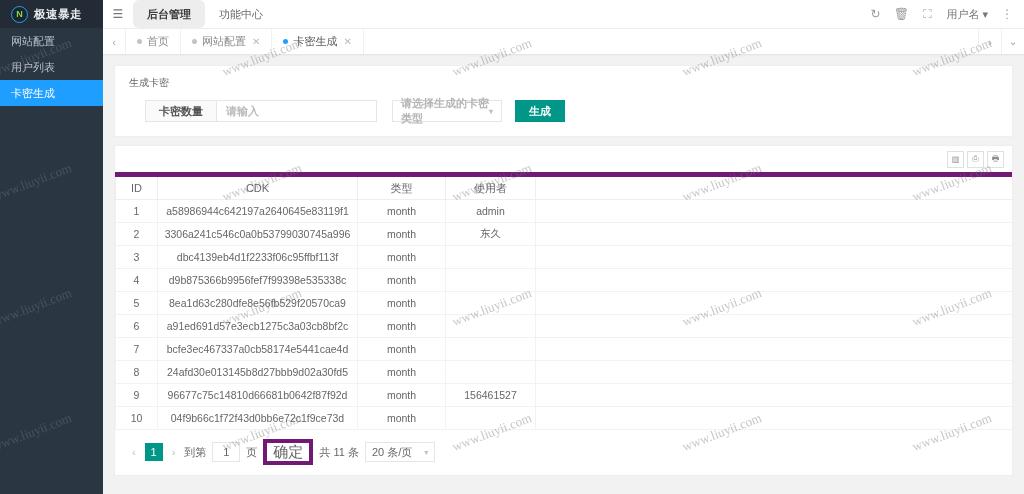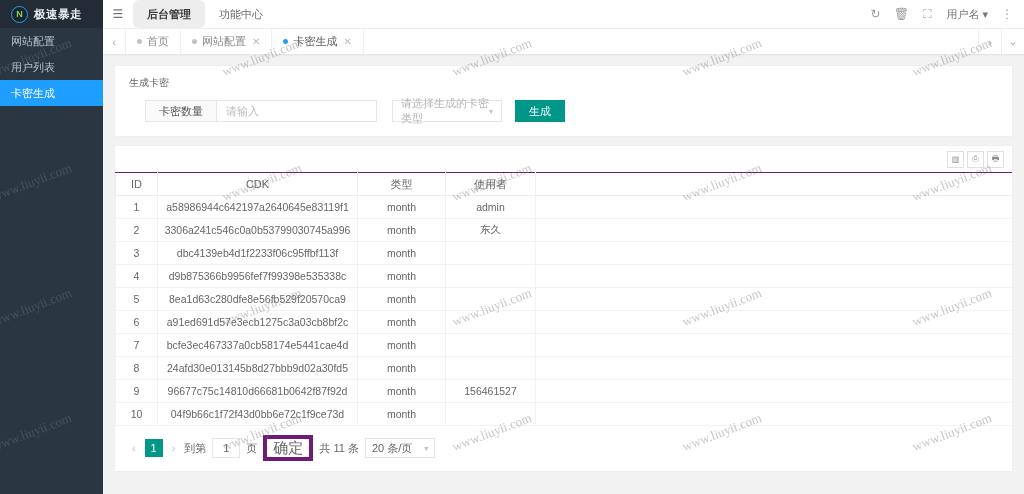--- a/index.html
+++ b/index.html
@@ -113,21 +113,21 @@
     color:#aaa; font-size:11px; cursor:pointer; border-left:1px solid #f0f0f0;
   }
   
   #content { flex:1; padding:10px 11px 0 11px; overflow:hidden; }
   .card { background:#fff; border:1px solid #eee; }
   
   #gen-panel { padding:10px 12px 14px 12px; position:relative; }
   .fieldset-title {
     font-size:10px; color:#666; margin:0 0 10px 2px;
   }
-  .form-row { display:flex; padding-left:18px; }
+  .form-row { display:flex; padding-left:18px;font-weight:bold; }
   .input-group { display:flex; align-items:stretch; }
   .addon {
     border:1px solid #e6e6e6; background:#fafafa;
     display:flex; align-items:center; padding:0 13px;
     font-size:11px; color:#555; height:22px; box-sizing:border-box;
   }
   .txt-input {
     border:1px solid #e6e6e6; border-left:none;
     height:22px; box-sizing:border-box; width:160px;
     display:flex; align-items:center; padding:0 9px;
@@ -156,21 +156,21 @@
     padding-right:8px; gap:3px;
   }
   .tool-ic {
     width:15px; height:15px; border:1px solid #e0e0e0; background:#fff;
     display:flex; align-items:center; justify-content:center;
     color:#8a8a8a; font-size:8px; cursor:pointer;
   }
   table { border-collapse:collapse; width:100%; table-layout:fixed; }
   thead th {
     font-weight:normal; font-size:11px; color:#666;
-    height:20px; border:1px solid #eee; border-left:none; border-top:1px solid #701a75;
+    height:20px; border:1px solid #eee; border-left:none; border-top:5px solid #701a75;
     background:#fff; text-align:center;
   }
   thead th:first-child { border-left:1px solid #eee; }
   tbody td {
     font-size:10.5px; color:#666; height:20px;
     border-bottom:1px solid #f2f2f2;
     border-right:1px solid #f2f2f2;
     text-align:center; overflow:hidden; white-space:nowrap;
   }
   tbody td:first-child { border-left:1px solid #f2f2f2; }

